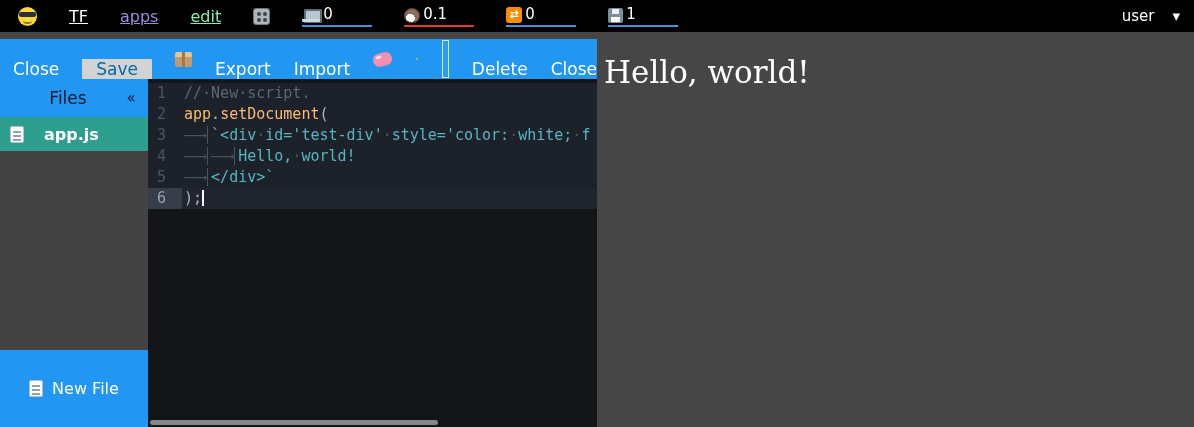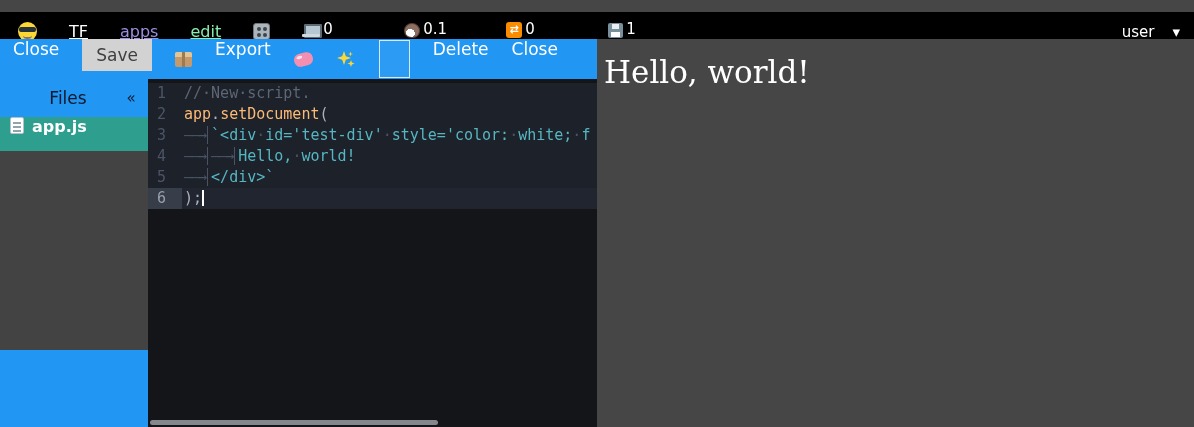--- a/index.html
+++ b/index.html
@@ -5,21 +5,21 @@
   * { margin:0; padding:0; box-sizing:border-box; }
   html,body { background:#2b2b2b; }
   .stage {
     position:relative; width:1194px; height:427px; overflow:hidden;
     font-family:"DejaVu Sans", "Liberation Sans", sans-serif;
     background:#464646;
   }
 
   
   .topbar {
-    position:absolute; left:0; top:12px; width:1194px; height:39px;
+    position:absolute; left:0; top:0; width:1194px; height:32px;
     background:#000; display:flex; align-items:center; gap:32px;
     padding:0 14px 0 18px; color:#fff;
   }
   .topbar a { text-decoration:underline; font-size:16px; cursor:pointer; }
   .brand { color:#fff; font-weight:500; }
   .link-apps { color:#9a8fe0; }
   .link-edit { color:#86efac; }
   .stat { display:flex; align-items:flex-end; gap:3px; width:70px; padding-bottom:2px; border-bottom:2px solid #4a90d9; }
   .stat.red { border-bottom-color:#e53935; }
   .stat .val { font-size:15px; color:#fff; line-height:17px; }
@@ -38,39 +38,39 @@
   .hamster { width:16px; height:15px; border-radius:50% 50% 46% 46%;
     background:radial-gradient(circle at 38% 72%, #fff 0 34%, #8d6e63 35%); border:1px solid #5d4037; }
   .repeat { width:16px; height:16px; background:#fb8c00; border-radius:3px; color:#fff; text-align:center; font-size:11px; font-weight:bold; line-height:15px; }
   .floppy { width:15px; height:15px; background:#78909c; border-radius:2px; }
   .floppy::before { content:''; position:absolute; left:4px; top:1px; width:7px; height:5px; background:#eceff1; }
   .floppy::after { content:''; position:absolute; left:3px; bottom:1px; width:9px; height:5px; background:#fff; }
 
   
   .toolbar {
     position:absolute; left:0; top:39px; width:597px; height:40px;
-    background:#2196f3; display:flex; align-items:flex-start; gap:23px;
+    background:#2196f3; display:flex; align-items:flex-end; gap:23px;
     padding-left:13px; color:#fff; font-size:17px;
   }
   .tbtn { display:flex; align-items:center; cursor:pointer; flex:none; }
-  .tbtn.save { background:#d2d2d2; color:#404040; padding:6px 14px; }
+  .tbtn.save { background:#d2d2d2; color:#0369a1; padding:0 14px; }
   .pkg { width:17px; height:15px; align-self:center; background:#c49a6c; border-radius:2px; }
   .pkg::before { content:''; position:absolute; left:0; top:0; width:17px; height:5px; background:#e3c494; border-radius:2px 2px 0 0; }
   .pkg::after { content:''; position:absolute; left:7px; top:0; width:3px; height:15px; background:#9c7a52; }
   .soap { width:19px; height:13px; align-self:center; background:#f48fb1; border-radius:6px; transform:rotate(-14deg); }
   .soap::before { content:''; position:absolute; left:3px; top:2px; width:6px; height:3px; background:#fce4ec; border-radius:50%; }
   .sparkles { align-self:center; width:20px; height:20px; }
   .blank-box { align-self:stretch; width:31px; margin:1px 0; border:1px solid rgba(255,255,255,.8); background:rgba(255,255,255,.05); cursor:pointer; }
 
   
   .sidebar { position:absolute; left:0; top:79px; width:148px; height:348px; background:#434343; display:flex; flex-direction:column; }
   .files-header { height:38px; background:#2196f3; color:#0f172a; display:flex; align-items:center; font-size:17px; }
   .files-header .title { flex:1; text-align:center; padding-left:22px; }
   .files-header .collapse { width:34px; text-align:center; cursor:pointer; font-size:15px; }
-  .file-item { height:34px; background:#2e9e8f; color:#fff; display:flex; gap:8px; padding-left:10px; font-weight:bold; font-size:16px; cursor:pointer; }
+  .file-item { height:34px; background:#2e9e8f; color:#fff; display:flex; align-items:center; gap:20px; padding-left:10px; font-weight:bold; font-size:16px; cursor:pointer; }
   .doc { width:14px; height:17px; background:#fff; border:1px solid #b3c2cc; border-radius:2px; }
   .doc::before { content:''; position:absolute; left:2px; top:4px; width:8px; height:2px; background:#90a4ae; box-shadow:0 4px 0 #90a4ae, 0 8px 0 #90a4ae; }
   .sidebar-body { flex:1; background:#434343; }
   .sidebar-actions { height:77px; background:#2196f3; color:#fff; display:flex; flex-direction:column; justify-content:center; gap:13px; }
   .action-row { display:flex; align-items:center; justify-content:center; gap:9px; font-size:16px; cursor:pointer; }
   .litter { width:20px; height:20px; background:#1461bd; border-radius:3px; }
 
   
   .editor {
     position:absolute; left:148px; top:79px; width:449px; height:348px;
@@ -129,20 +129,21 @@
       <span>user</span>
       <span>▾</span>
     </div>
   </header>
 
   <div class="toolbar">
     <span class="tbtn">Close</span>
     <span class="tbtn save">Save</span>
     <span class="tbtn ic pkg"></span>
     <span class="tbtn">Export</span>
+    <span class="tbtn">Import</span>
     <span class="tbtn ic soap"></span>
     <svg class="sparkles" viewBox="0 0 20 20">
       <polygon points="8,2 9.8,7.2 15,9 9.8,10.8 8,16 6.2,10.8 1,9 6.2,7.2" fill="#fdd835"></polygon>
       <polygon points="15,11 15.9,13.6 18.5,14.5 15.9,15.4 15,18 14.1,15.4 11.5,14.5 14.1,13.6" fill="#fdd835"></polygon>
       <polygon points="14.5,2.5 15.1,4.4 17,5 15.1,5.6 14.5,7.5 13.9,5.6 12,5 13.9,4.4" fill="#fdd835"></polygon>
     </svg>
     <span class="blank-box"></span>
     <span class="tbtn">Delete</span>
     <span class="tbtn">Close</span>
   </div>
@@ -151,20 +152,24 @@
     <div class="files-header">
       <span class="title">Files</span>
       <span class="collapse">«</span>
     </div>
     <div class="file-item">
       <span class="ic doc"></span>
       <span>app.js</span>
     </div>
     <div class="sidebar-body"></div>
     <div class="sidebar-actions">
+      <div class="action-row">
+        <span class="ic doc"></span>
+        <span>New File</span>
+      </div>
     </div>
   </aside>
 
   <div class="editor">
     <div class="code-area">
         <div class="cl"><span class="ln">1</span><span class="lc"><span class="tk-comment">//·New·script.</span></span></div>
         <div class="cl"><span class="ln">2</span><span class="lc"><span class="tk-red">app</span><span class="tk-fg">.</span><span class="tk-red">setDocument</span><span class="tk-fg">(</span></span></div>
         <div class="cl"><span class="ln">3</span><span class="lc"><span class="tk-tab">——→</span><span class="tk-str">`&lt;div</span><span class="tk-ws">·</span><span class="tk-str">id='test-div'</span><span class="tk-ws">·</span><span class="tk-str">style='color:</span><span class="tk-ws">·</span><span class="tk-str">white;</span><span class="tk-ws">·</span><span class="tk-str">f</span></span></div>
         <div class="cl"><span class="ln">4</span><span class="lc"><span class="tk-tab">——→</span><span class="tk-tab">——→</span><span class="tk-str">Hello,</span><span class="tk-ws">·</span><span class="tk-str">world!</span></span></div>
         <div class="cl"><span class="ln">5</span><span class="lc"><span class="tk-tab">——→</span><span class="tk-str">&lt;/div&gt;`</span></span></div>

